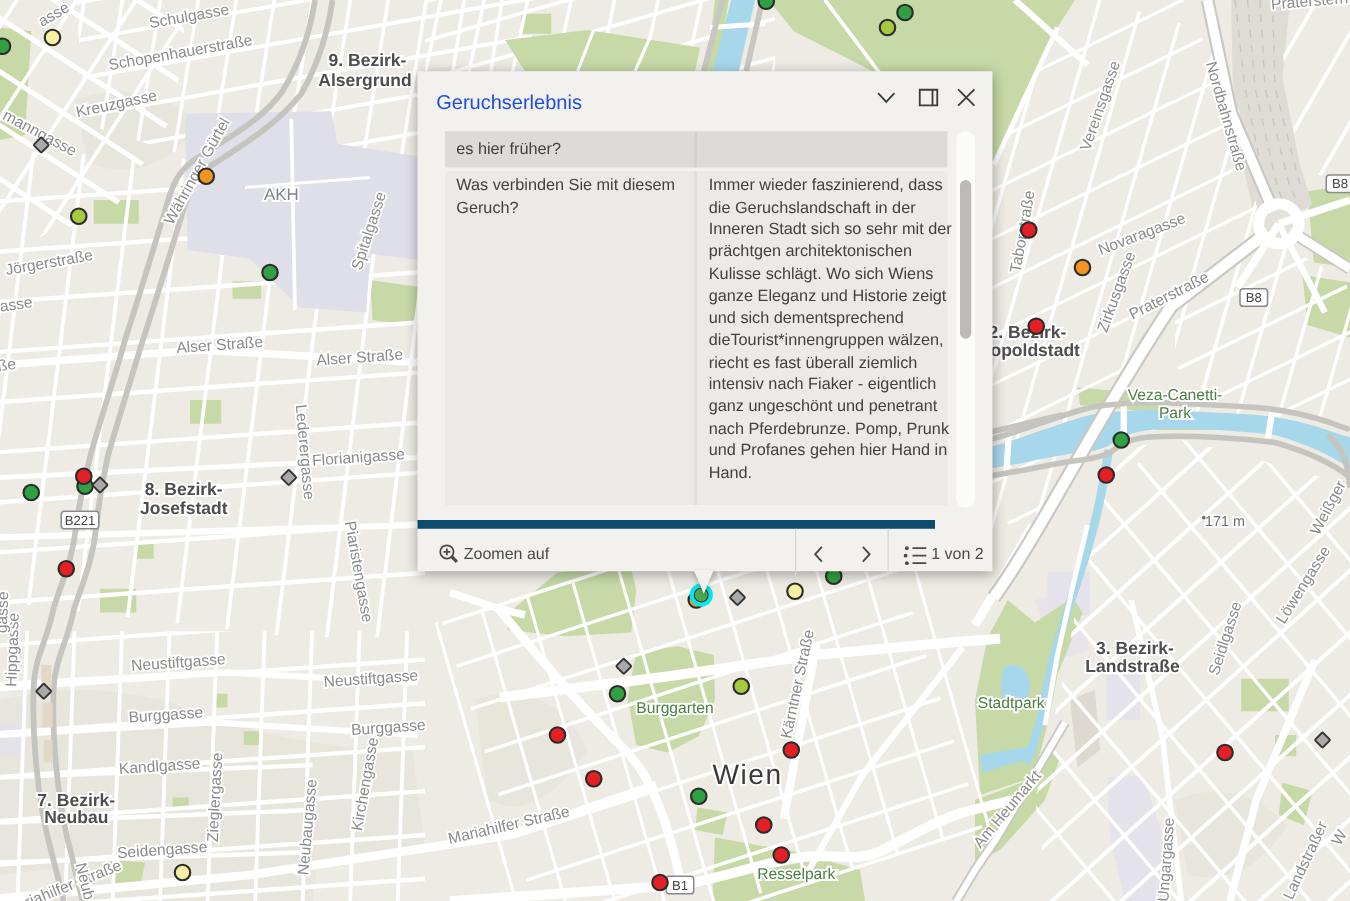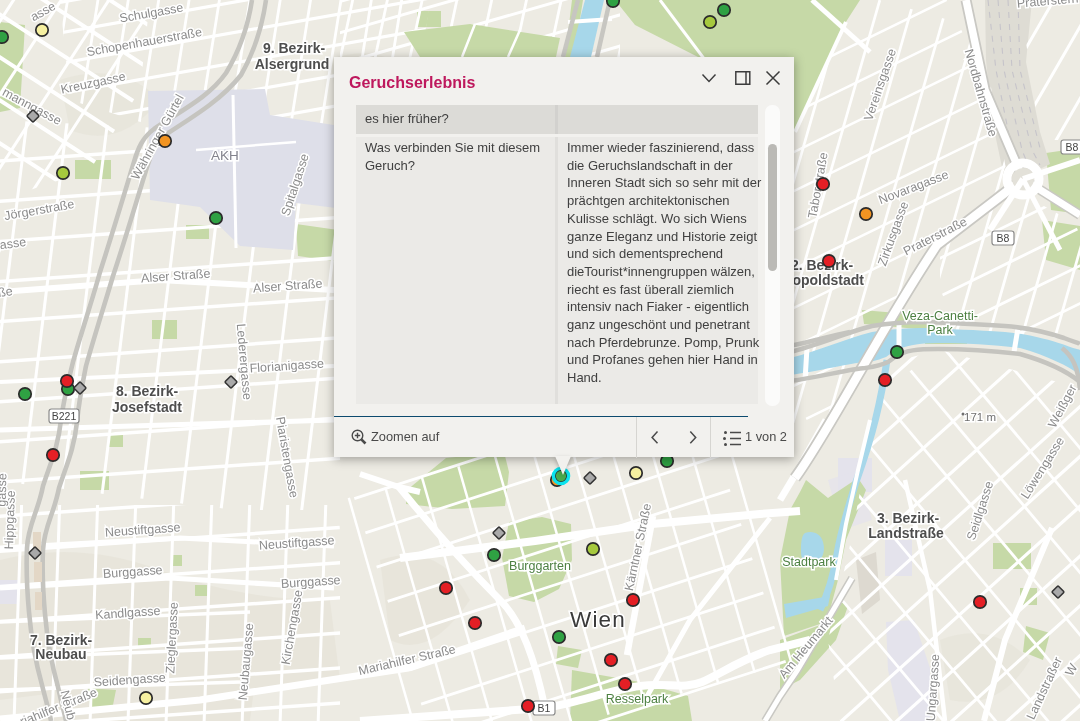--- a/index.html
+++ b/index.html
@@ -1,27 +1,27 @@
 <!DOCTYPE html>
 <html><head>
 <meta charset="utf-8">
 <style>
   html,body{margin:0;padding:0;width:1080px;height:721px;overflow:hidden;}
   body{font-family:"Liberation Sans",sans-serif;position:relative;background:#edebe3;}
   #map{position:absolute;left:0;top:0;}
   #popup{position:absolute;left:334px;top:57px;width:460px;height:400px;background:#f2f1ee;box-shadow:0 2px 10px rgba(0,0,0,0.35);}
-  #ptitle{position:absolute;left:15px;top:16.5px;font-size:16px;font-weight:bold;color:#be185d;}
+  #ptitle{position:absolute;left:15px;top:16.5px;font-size:16px;font-weight:normal;color:#1d4ed8;}
   .hicon{position:absolute;top:8px;}
   #prow1{position:absolute;left:22px;top:48px;width:402px;height:29px;}
   #prow2{position:absolute;left:22px;top:79.5px;width:402px;height:267px;}
   .cellL{position:absolute;left:0;top:0;width:199px;height:100%;background:#dcdbd7;}
   .cellR{position:absolute;left:201.5px;top:0;width:200.5px;height:100%;background:#dcdbd7;}
   .r2 .cellL,.r2 .cellR{background:#ebeae7;}
   .ctext{position:absolute;font-size:13px;line-height:17.7px;color:#404040;white-space:nowrap;}
-  #footer{position:absolute;left:0;top:359px;width:414px;height:41px;border-top:1px solid #0c4a6e;}
+  #footer{position:absolute;left:0;top:359px;width:414px;height:41px;border-top:7px solid #0c4a6e;}
   .vsep{position:absolute;top:0;width:1px;height:41px;background:#d6d5d1;}
   #scrolltrack{position:absolute;left:431px;top:48px;width:15px;height:301px;background:#fbfbfa;border-radius:7px;}
   #scrollthumb{position:absolute;left:3px;top:39px;width:9px;height:127px;background:#bbbab6;border-radius:5px;}
   #tail{position:absolute;left:550px;top:456px;width:30px;height:22px;overflow:visible;}
 </style>
 </head>
 <body>
 <svg id="map" width="1080" height="721" viewBox="0 0 1080 721">
 <rect width="1080" height="721" fill="#edebe3"></rect>
 <g fill="#e4e1d5" opacity="0.5">

